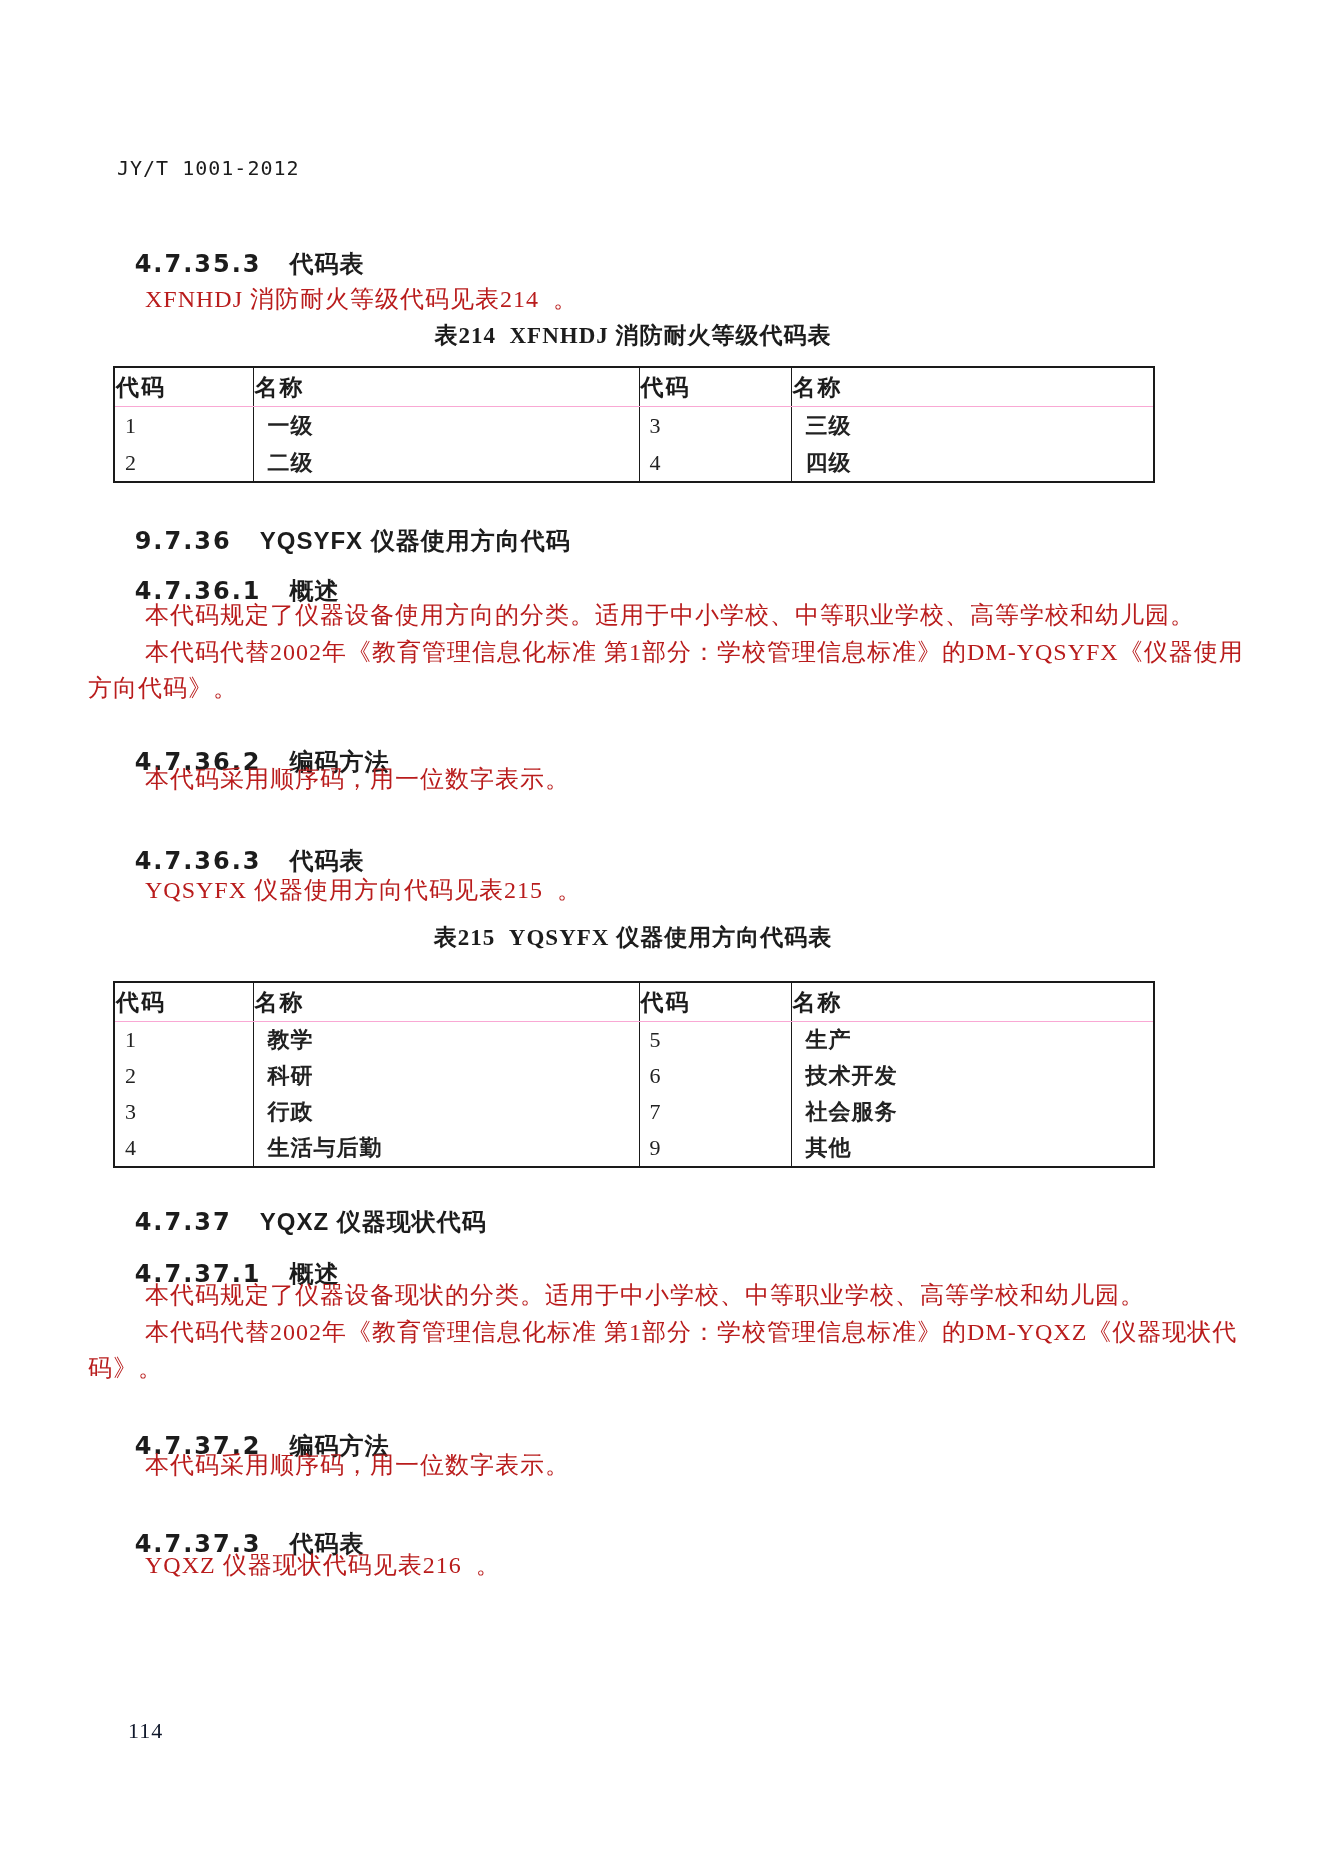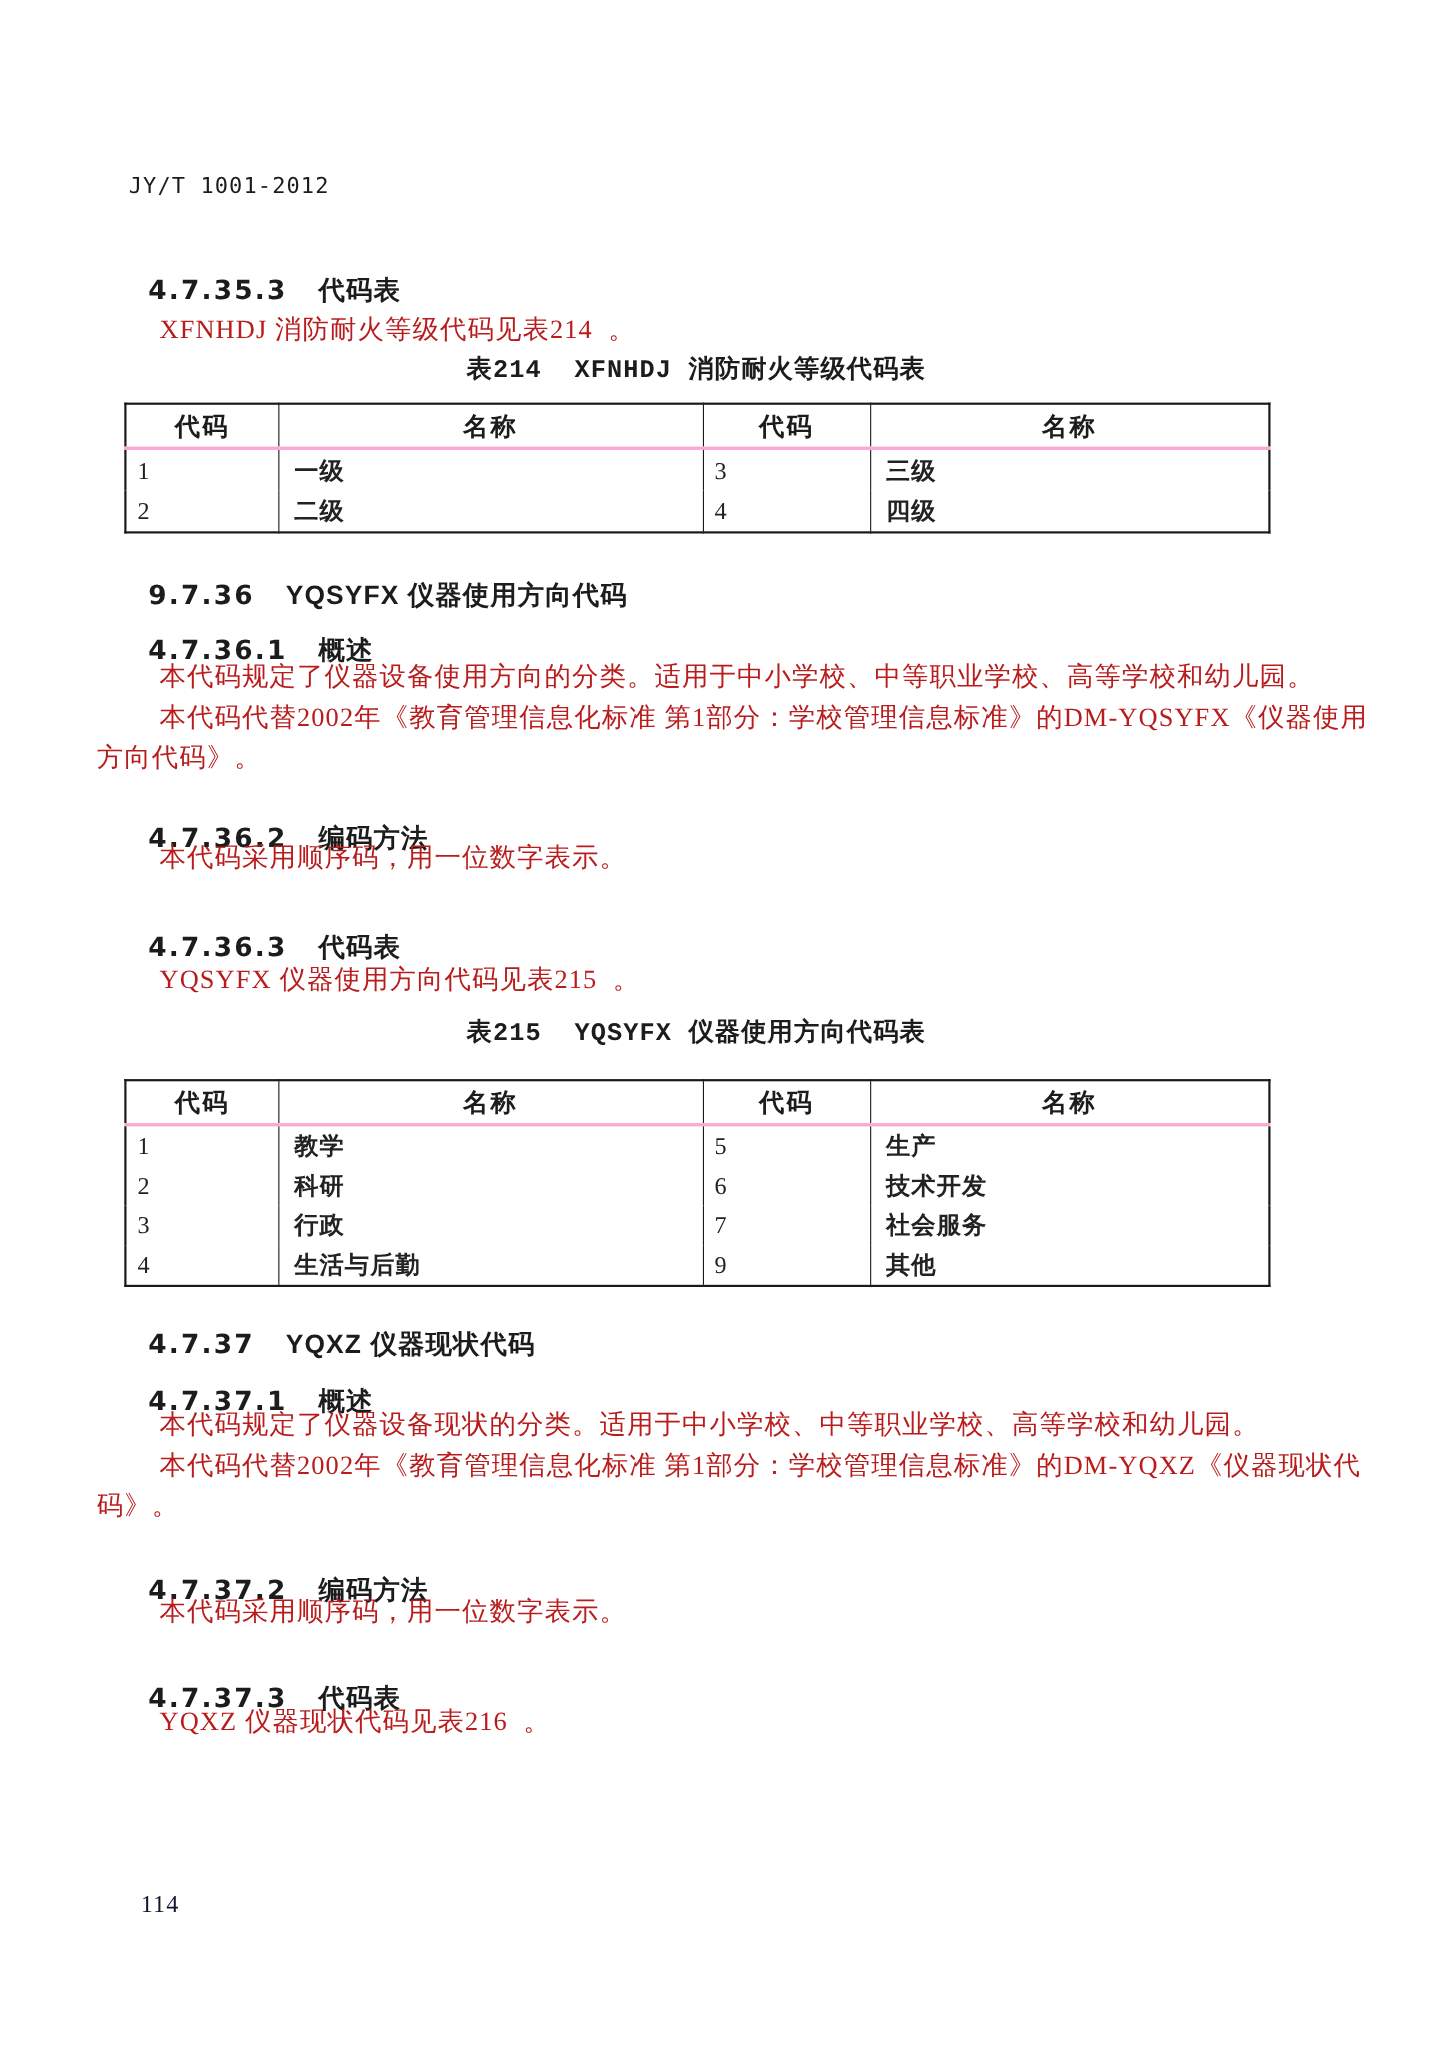--- a/index.html
+++ b/index.html
@@ -24,36 +24,36 @@
     letter-spacing:1px; white-space:pre;
   }
   .heading .h-num { font-family:"DejaVu Sans", sans-serif; letter-spacing:2px; }
   .heading .h-title { margin-left:28px;text-align:right; }
   .line {
     font-size:24px; letter-spacing:1px;
     white-space:pre; color:#b91c1c;
   }
   .tbl-caption {
     left:113px; width:1040px; text-align:center;
-    font-family:Liberation Mono, monospace;
+    font-family:Liberation Serif, serif;
     font-weight:bold; font-size:23px;
     letter-spacing:1px; white-space:pre;
   }
   table.dtable {
     border-collapse:collapse;
     table-layout:fixed;
     width:1040px;
     background:#fff;
   }
   table.dtable th {
     font-family:"Liberation Sans", sans-serif;
     font-weight:bold; font-size:23px;
     letter-spacing:2px;
-    height:36px; text-align:center; vertical-align:middle;
-    border-bottom:3px solid #f9a8d4;
+    height:36px; text-align:left; vertical-align:middle;
+    border-bottom:1px solid #f9a8d4;
   }
   table.dtable td {
     font-size:22px; letter-spacing:1px;
     vertical-align:middle; text-align:left;
     color:#222;
   }
   .t214 td { height:35px; }
   .t215 td { height:34px; }
   table.dtable .c-code { padding-left:10px; }
   table.dtable .c-name { padding-left:14px;font-weight:bold; }

